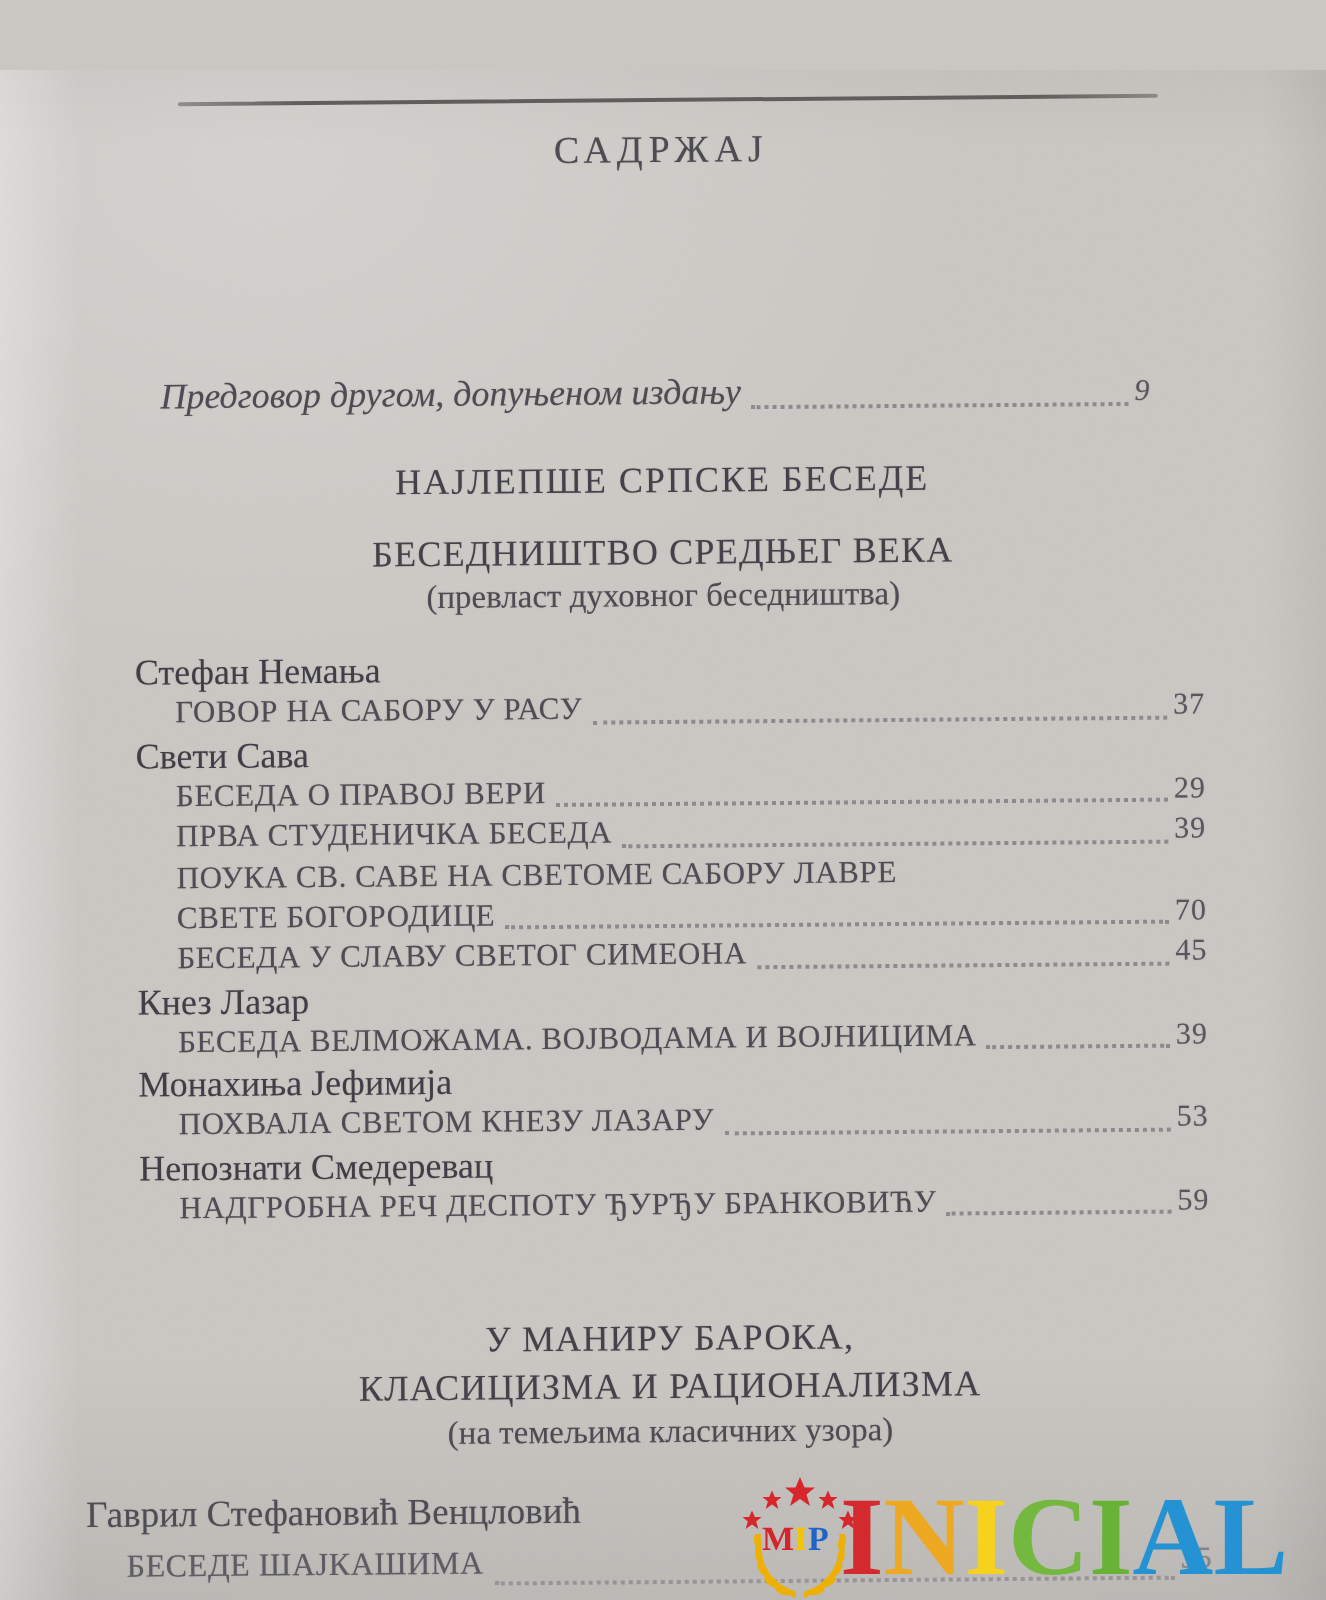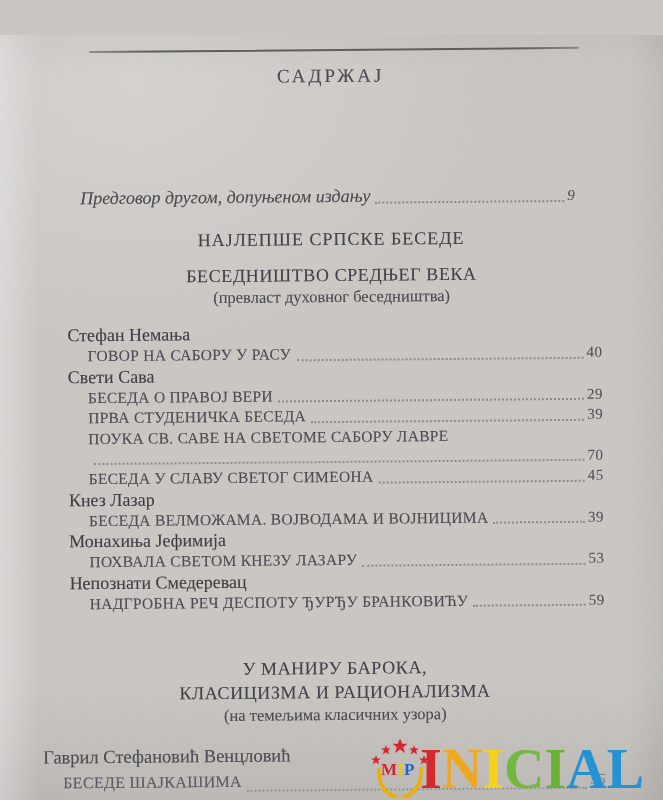--- a/index.html
+++ b/index.html
@@ -97,38 +97,39 @@
       <h3 class="sec-heading">БЕСЕДНИШТВО СРЕДЊЕГ ВЕКА</h3>
       <div class="subtitle">(превласт духовног беседништва)</div>
 
       <div class="groups">
 
         <div class="group">
           <div class="author">Стефан Немања</div>
           <div class="row entry">
             <span class="t">ГОВОР НА САБОРУ У РАСУ</span>
             <span class="leader"></span>
-            <span class="num">40</span>
+            <span class="num">37</span>
           </div>
         </div>
 
         <div class="group">
           <div class="author">Свети Сава</div>
           <div class="row entry">
             <span class="t">БЕСЕДА О ПРАВОЈ ВЕРИ</span>
             <span class="leader"></span>
             <span class="num">29</span>
           </div>
           <div class="row entry">
             <span class="t">ПРВА СТУДЕНИЧКА БЕСЕДА</span>
             <span class="leader"></span>
             <span class="num">39</span>
           </div>
           <div class="preline">ПОУКА СВ. САВЕ НА СВЕТОМЕ САБОРУ ЛАВРЕ</div>
           <div class="row entry">
+            <span class="t">СВЕТЕ БОГОРОДИЦЕ</span>
             <span class="leader"></span>
             <span class="num">70</span>
           </div>
           <div class="row entry">
             <span class="t">БЕСЕДА У СЛАВУ СВЕТОГ СИМЕОНА</span>
             <span class="leader"></span>
             <span class="num">45</span>
           </div>
         </div>
 

